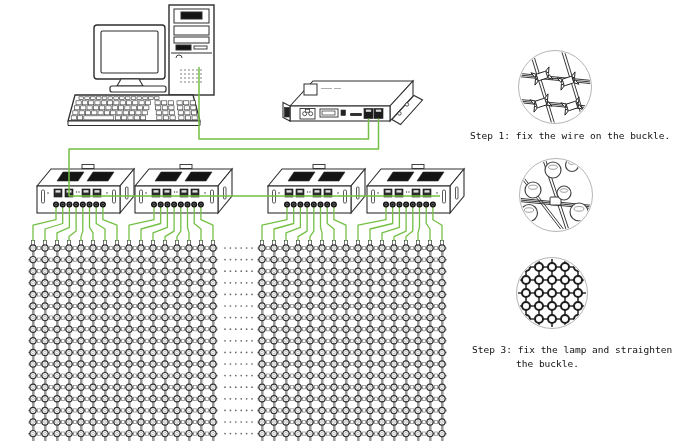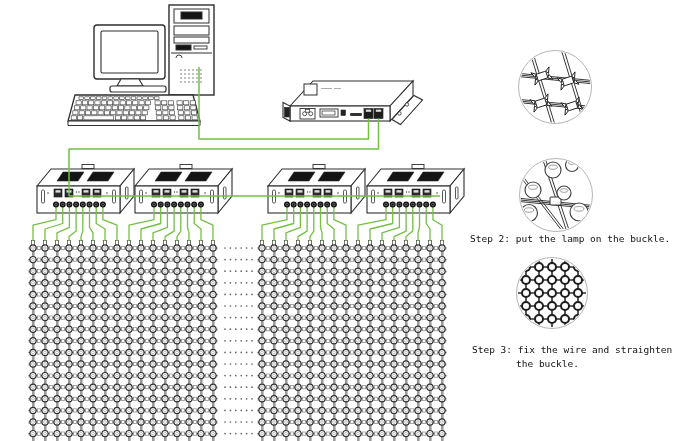--- a/index.html
+++ b/index.html
@@ -2375,17 +2375,17 @@
             <circle cx="-26" cy="26" r="4" fill="#fff" stroke="#1e1e1e" stroke-width="2"></circle>
             <circle cx="-13" cy="26" r="4" fill="#fff" stroke="#1e1e1e" stroke-width="2"></circle>
             <circle cx="0" cy="26" r="4" fill="#fff" stroke="#1e1e1e" stroke-width="2"></circle>
             <circle cx="13" cy="26" r="4" fill="#fff" stroke="#1e1e1e" stroke-width="2"></circle>
             <circle cx="26" cy="26" r="4" fill="#fff" stroke="#1e1e1e" stroke-width="2"></circle>
           </g>
         </g>
       </g>
 </svg>
 
-<div class="cap" style="left:470px;top:233px">Step 2: put the lamp on the buckle.</div>
-<div class="cap" style="left:472px;top:344px">Step 3: fix the wire and straighten</div>
+<div class="cap" style="left:470px;top:130px">Step 1: fix the wire on the buckle.</div>
+<div class="cap" style="left:472px;top:344px">Step 3: fix the lamp and straighten</div>
 <div class="cap" style="left:516px;top:358px">the buckle.</div>
 
 </div>
 
 </body></html>

